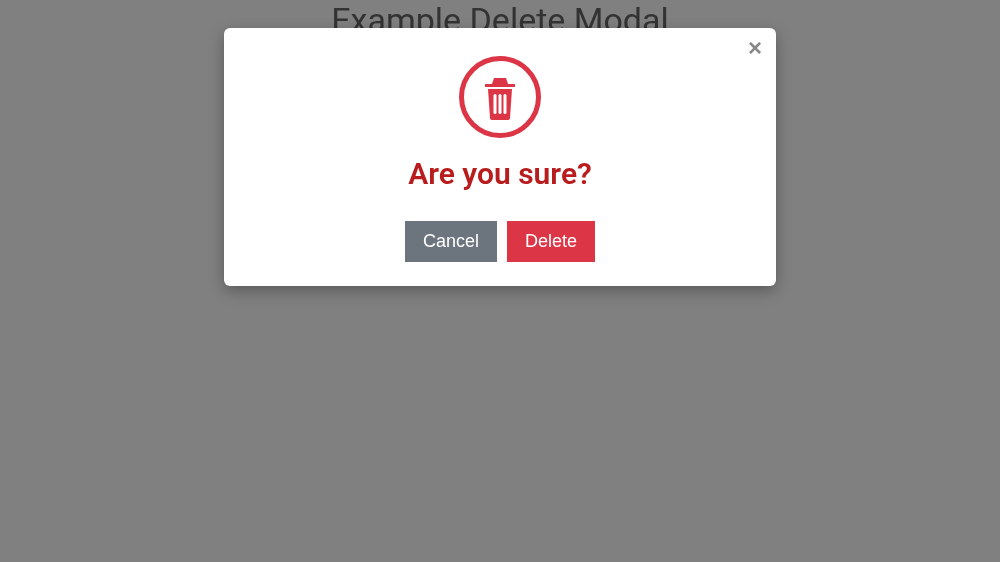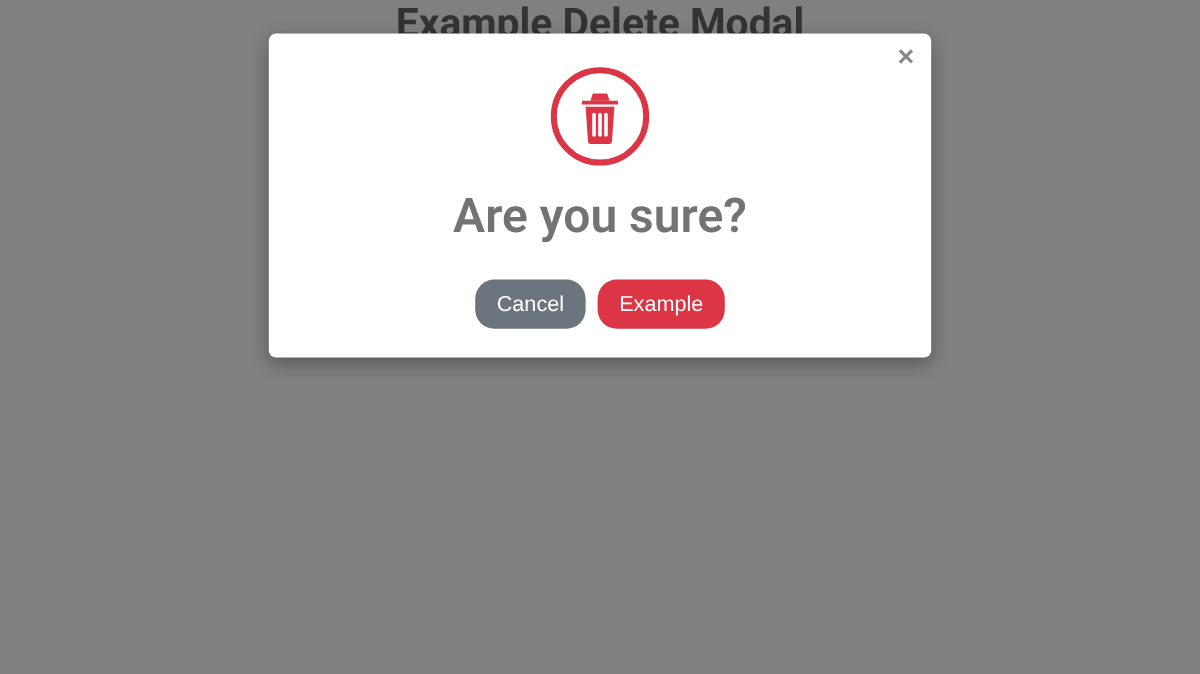--- a/index.html
+++ b/index.html
@@ -11,21 +11,21 @@
       width: 1000px;
       height: 562px;
       font-family: -apple-system, BlinkMacSystemFont, "Segoe UI", Roboto, "Helvetica Neue", Arial, sans-serif;
       background: #808080;
       position: relative;
       overflow: hidden;
     }
     .page-title {
       text-align: center;
       font-size: 34px;
-      font-weight: 700;
+      font-weight: 400;
       color: #333;
       padding-top: 0px;
       line-height: 1.2;
     }
     .modal-backdrop {
       position: absolute;
       top: 0;
       left: 0;
       width: 100%;
       height: 100%;
@@ -64,43 +64,43 @@
       width: 82px;
       height: 82px;
       border: 5px solid #dc3545;
       border-radius: 50%;
       display: flex;
       justify-content: center;
       align-items: center;
     }
     .modal-title {
       text-align: center;
-      font-size: 40px;
+      font-size: 30px;
       font-weight: 600;
-      color: #737373;
+      color: #b91c1c;
       margin-bottom: 30px;
     }
     .modal-body {
       font-size: 18px;
       color: #4a4a4a;
       line-height: 1.5;
       text-align: left;
       margin-bottom: 36px;
       padding: 0 2px;
     }
     .button-row {
       display: flex;
       justify-content: center;
       gap: 10px;
     }
     .btn {
       padding: 10px 18px;
       font-size: 18px;
       border: none;
-      border-radius: 16px;
+      border-radius: 0;
       cursor: pointer;
       color: #fff;
     }
     .btn-cancel {
       background: #6c757d;
     }
     .btn-delete {
       background: #dc3545;
     }
   </style>
@@ -126,16 +126,16 @@
           <rect x="24.5" y="20" width="3" height="20" rx="1.5" fill="#fff"></rect>
         </svg>
       </div>
     </div>
 
     <h2 class="modal-title">Are you sure?</h2>
 
 
     <div class="button-row">
       <button class="btn btn-cancel">Cancel</button>
-      <button class="btn btn-delete">Example</button>
+      <button class="btn btn-delete">Delete</button>
     </div>
   </div>
 </div>
 
 </body></html>

